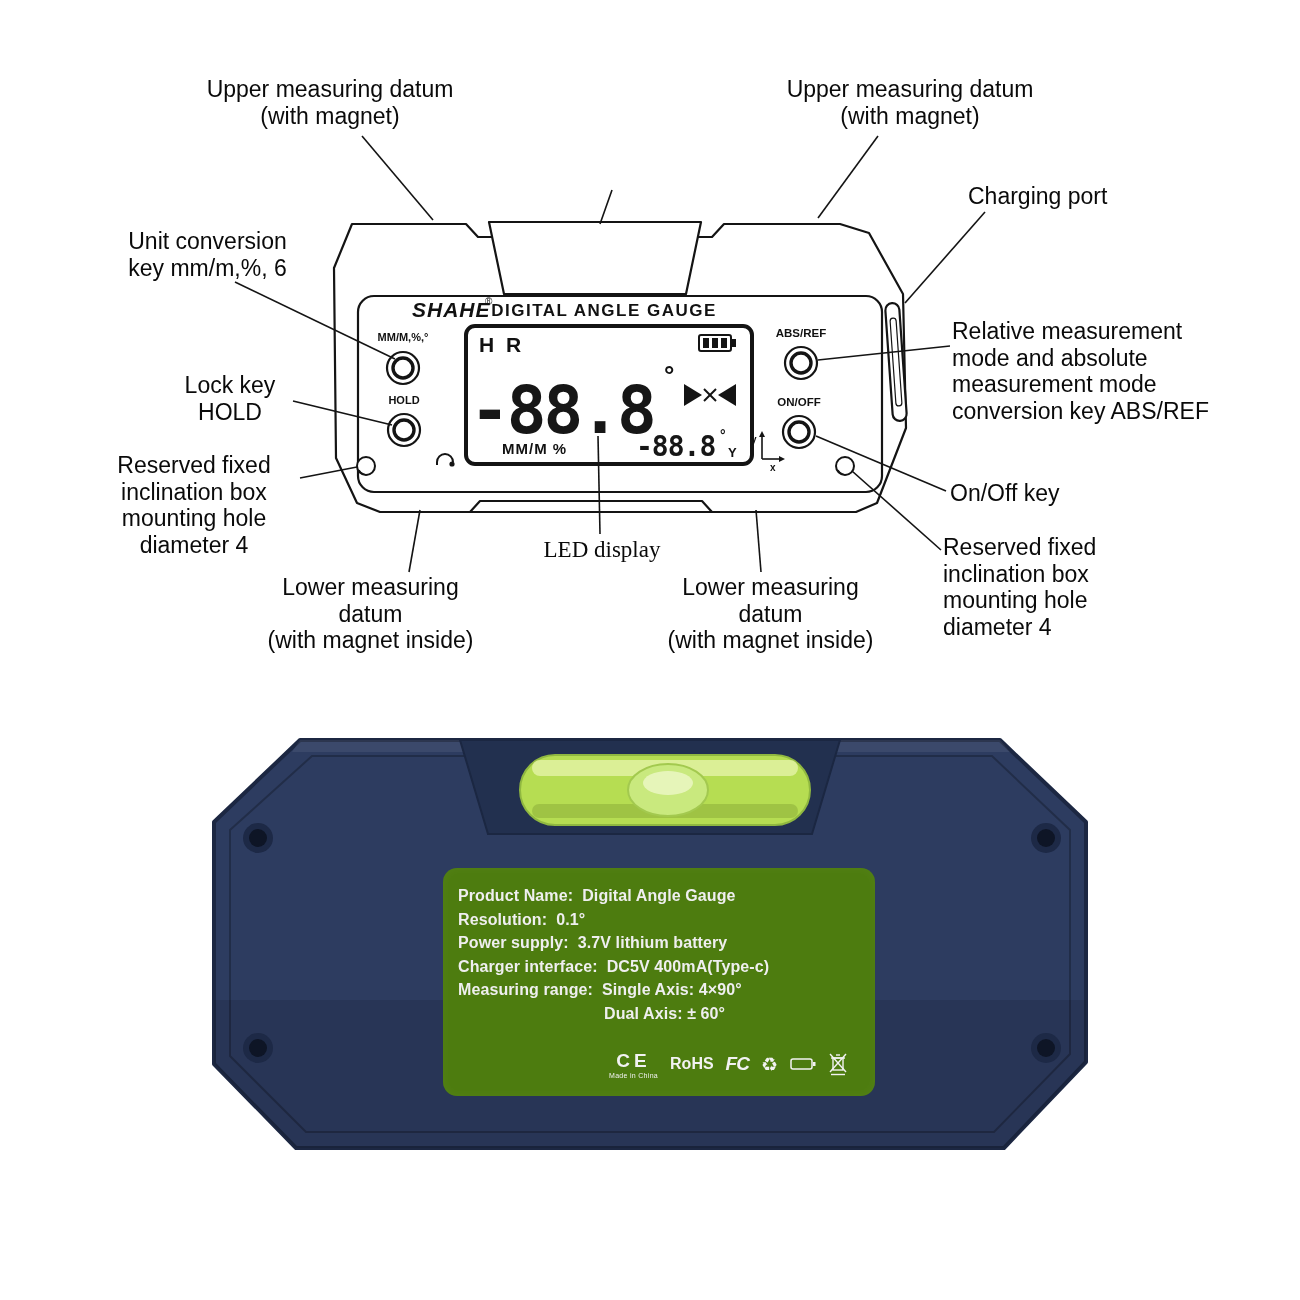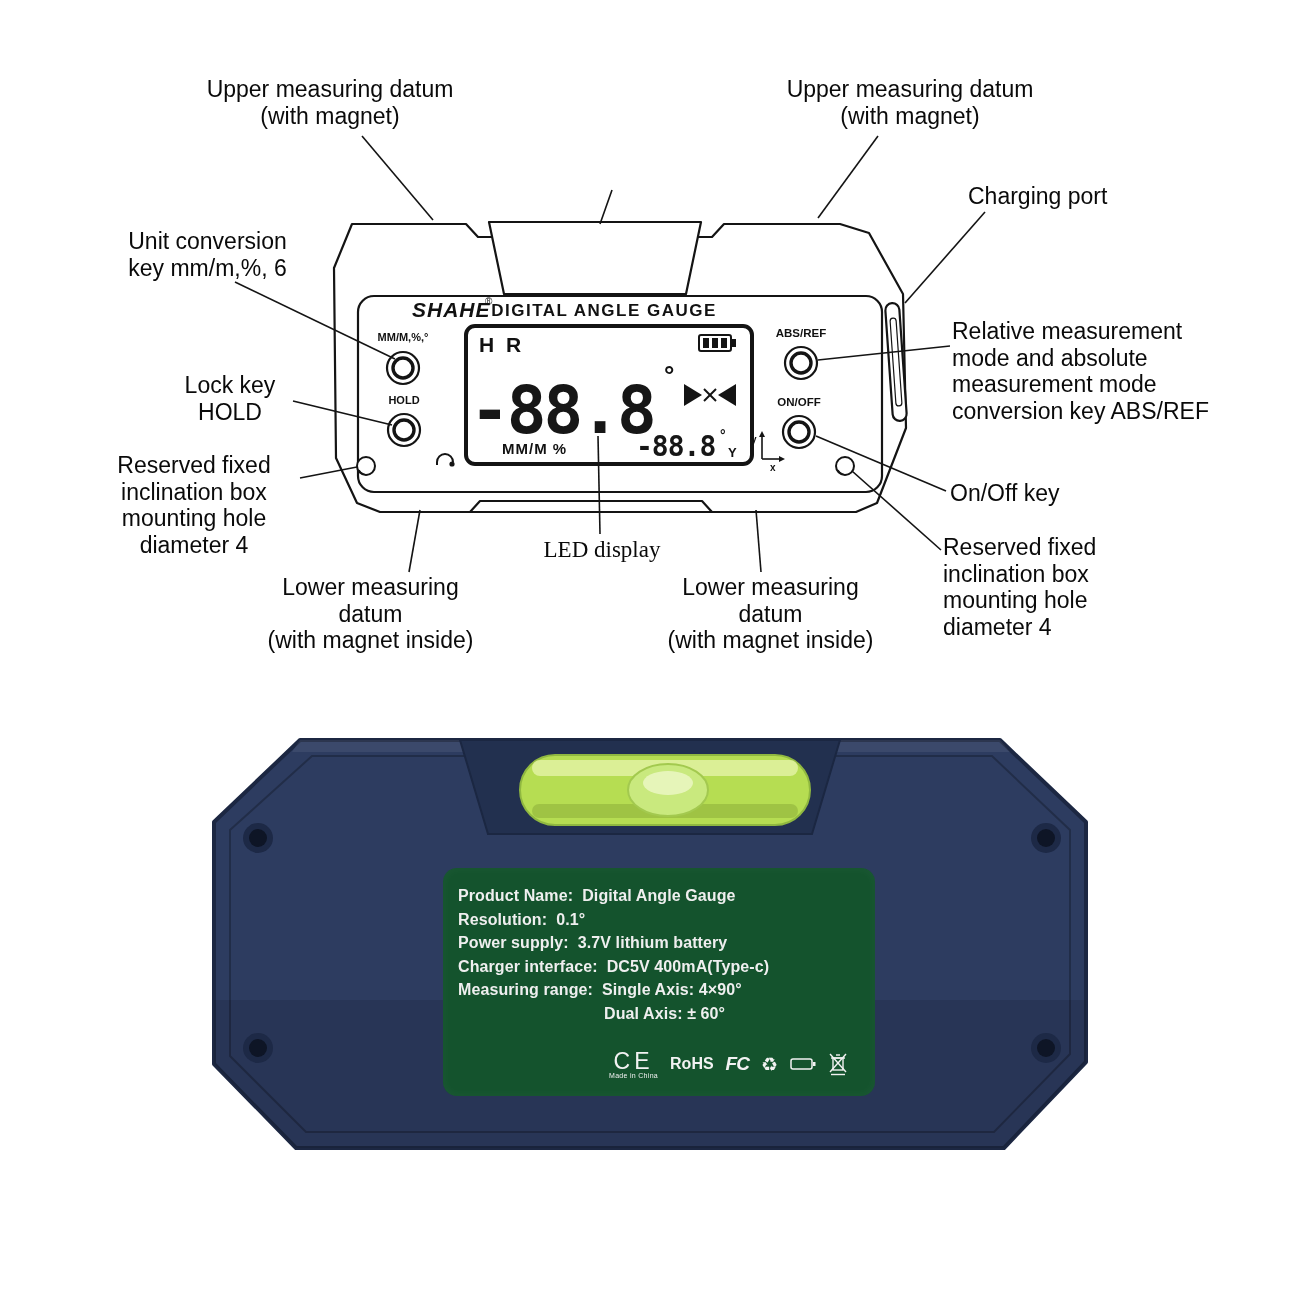--- a/index.html
+++ b/index.html
@@ -5,27 +5,27 @@
   * { margin:0; padding:0; box-sizing:border-box; }
   html,body { width:1300px; height:1300px; background:#ffffff; }
   body { font-family:"Liberation Sans", sans-serif; position:relative; overflow:hidden; }
   .stage { position:absolute; left:0; top:0; width:1300px; height:1300px; }
   svg.layer { position:absolute; left:0; }
   .callout { position:absolute; font-size:23px; line-height:1.16; color:#0a0a0a; white-space:pre-line; }
   .center { text-align:center; }
   .svgtxt { font-family:"Liberation Sans", sans-serif; fill:#111; }
   .seg { font-family:"DejaVu Sans Mono", monospace; font-weight:bold; fill:#161616; }
   .backlabel { position:absolute; left:443px; top:868px; width:432px; height:228px;
-               background:#14532d; border-radius:14px; color:#efefef; padding:16px 8px 0 15px;
+               background:#4d7c0f; border-radius:14px; color:#efefef; padding:16px 8px 0 15px;
                box-shadow: inset 0 0 12px rgba(255,255,255,0.04); }
   .backlabel .line { font-size:16px; font-weight:bold; line-height:23.5px; white-space:pre; letter-spacing:.1px; }
   .backlabel .indent { padding-left:146px; }
   .certrow { position:absolute; left:166px; top:176px; height:40px; display:flex; align-items:center; gap:12px; color:#f2f2f2; }
   .ce-block { display:flex; flex-direction:column; align-items:center; }
-  .ce-mark { font-size:23px; font-weight:normal; letter-spacing:4px; line-height:22px; }
+  .ce-mark { font-size:19px; font-weight:bold; letter-spacing:4px; line-height:22px; }
   .madein { font-size:7px; letter-spacing:.3px; }
   .rohs { font-size:16px; font-weight:bold; }
   .fcc { font-size:19px; font-weight:bold; font-style:italic; letter-spacing:-1px; }
   .recycle { font-size:19px; line-height:19px; }
 </style>
 </head>
 <body>
 
 <div class="stage">
 

